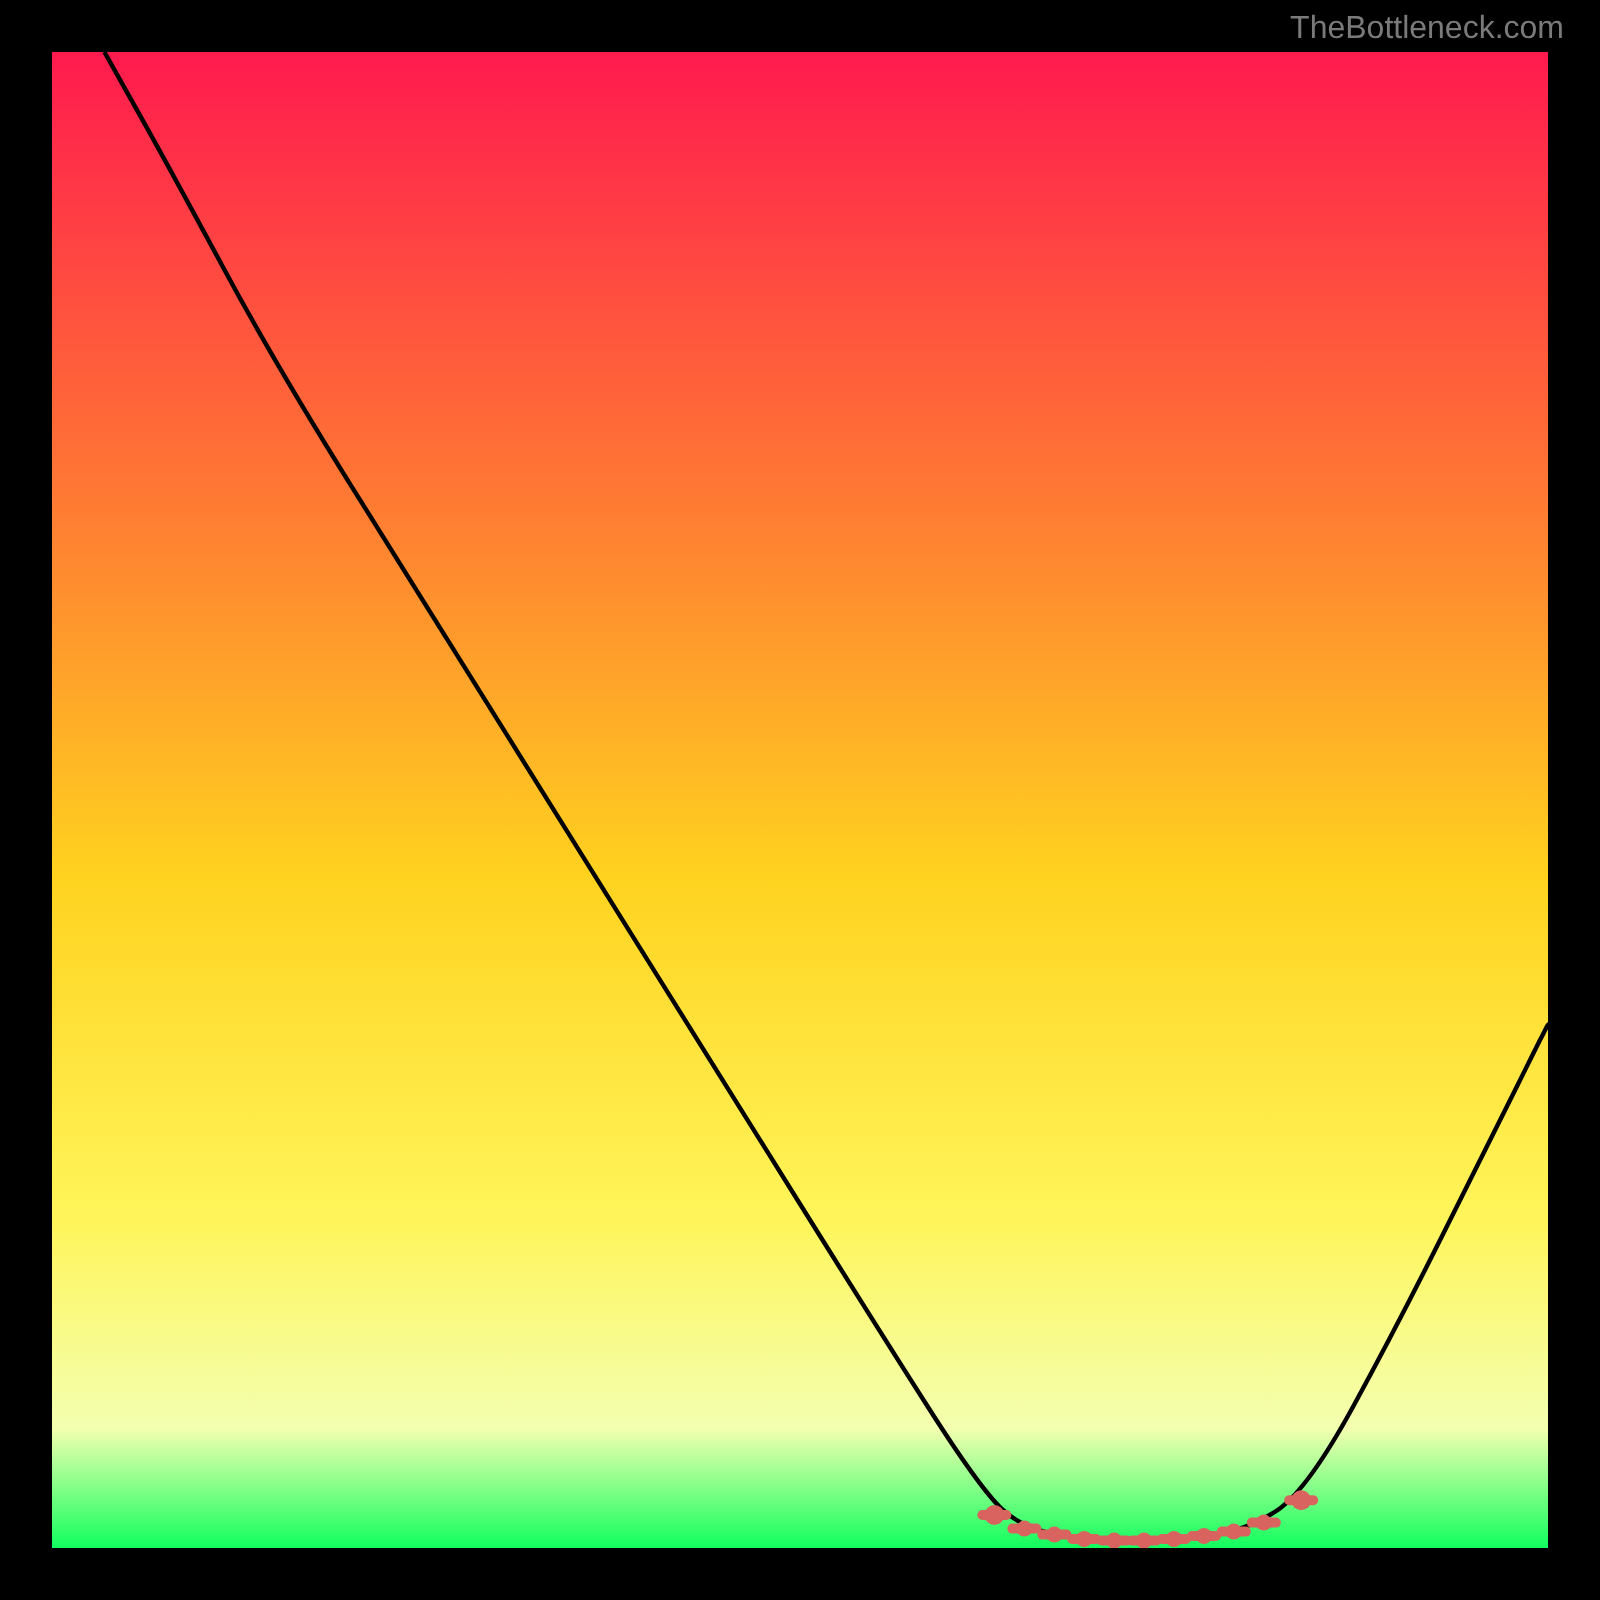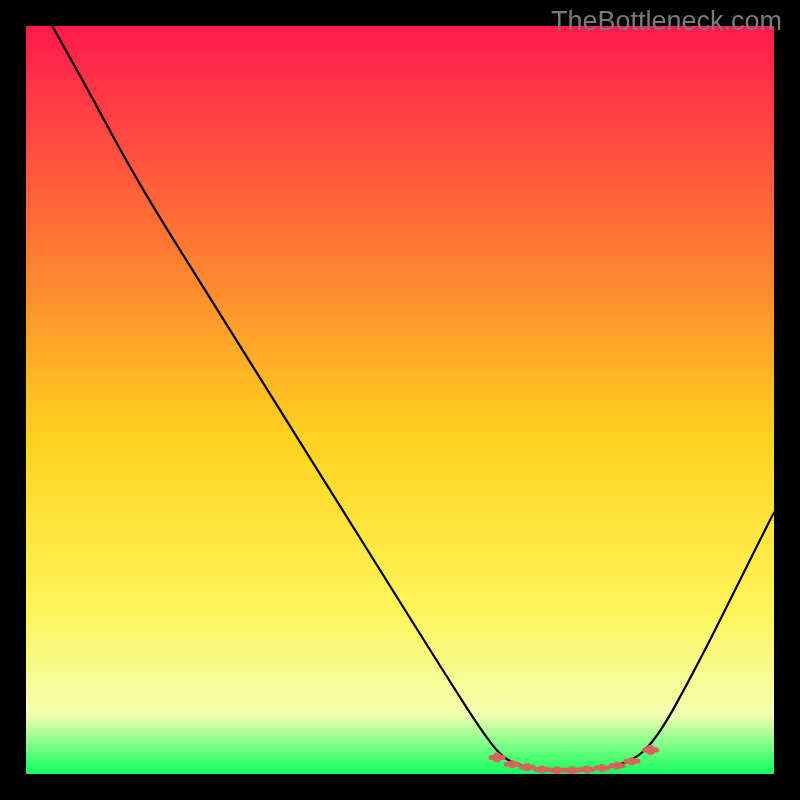--- a/index.html
+++ b/index.html
@@ -15,21 +15,21 @@
     position: relative;
     width: 800px;
     height: 800px;
     background: #000;
   }
   .watermark {
     position: absolute;
     top: 6px;
     right: 18px;
     color: #7a7a7a;
-    font-size: 27px;
+    font-size: 16px;
     font-weight: 500;
     z-index: 10;
   }
   .plot-area {
     position: absolute;
     left: 26px;
     top: 26px;
     width: 748px;
     height: 748px;
   }

